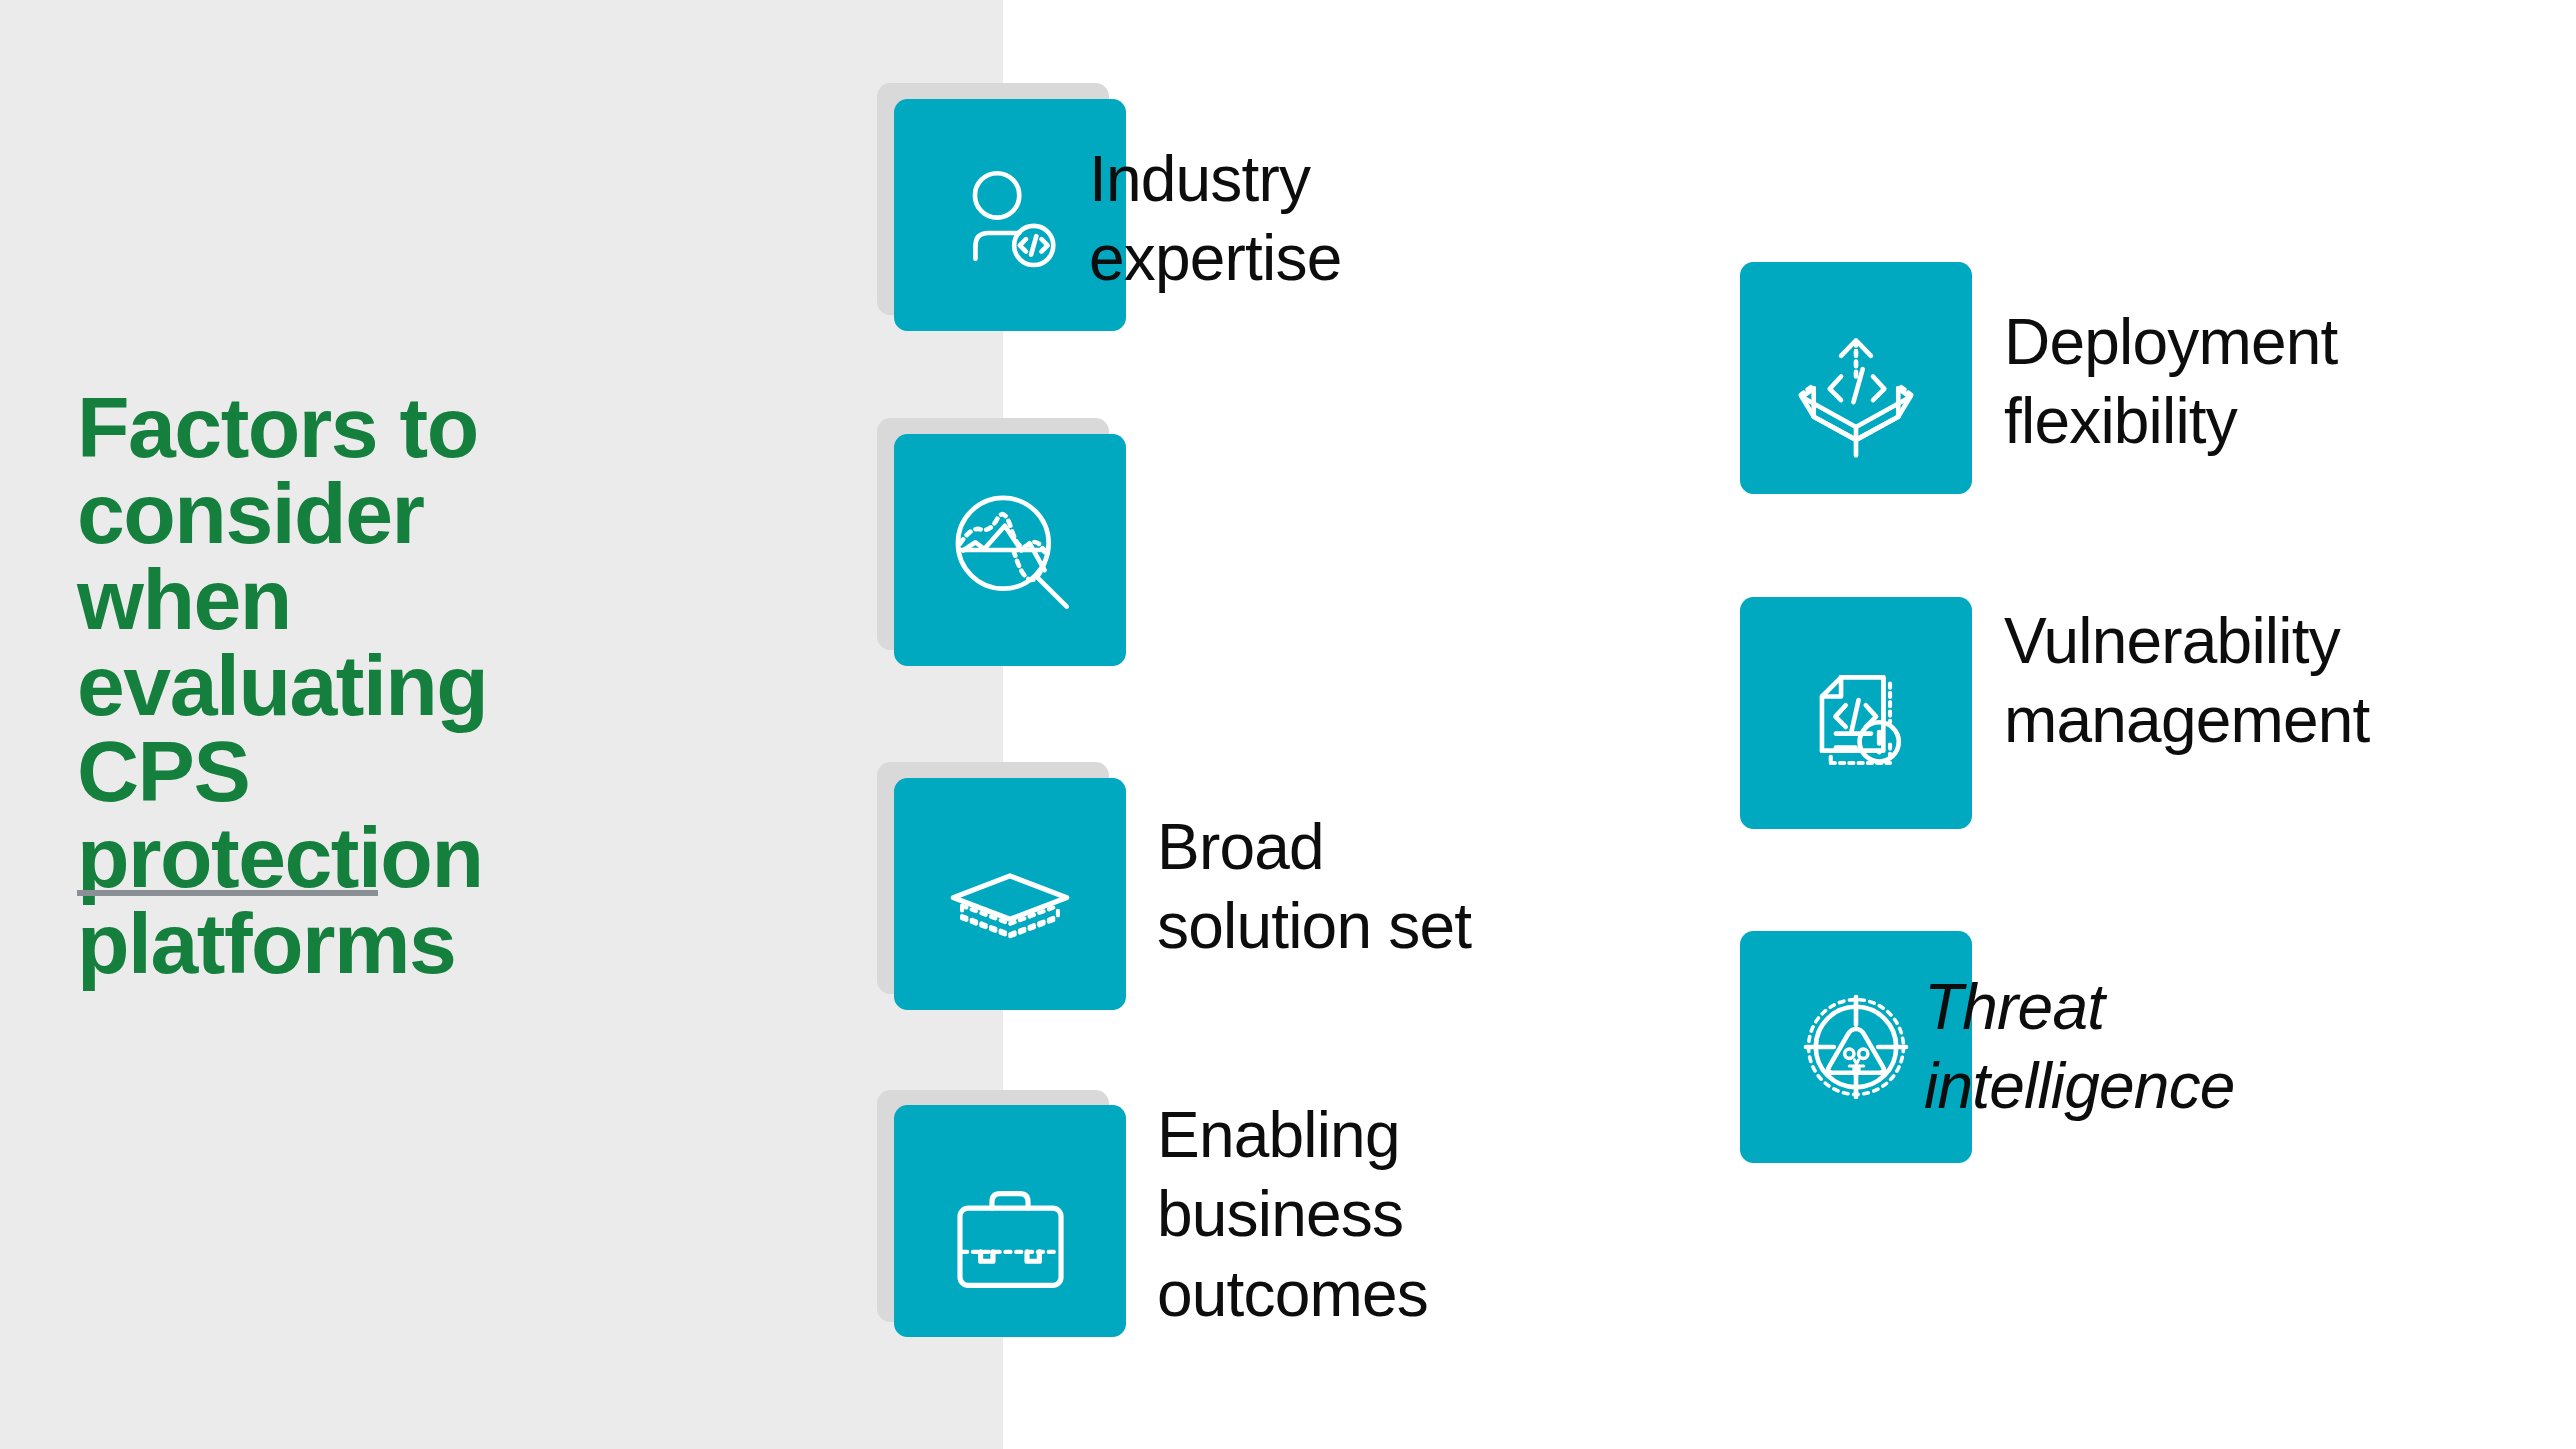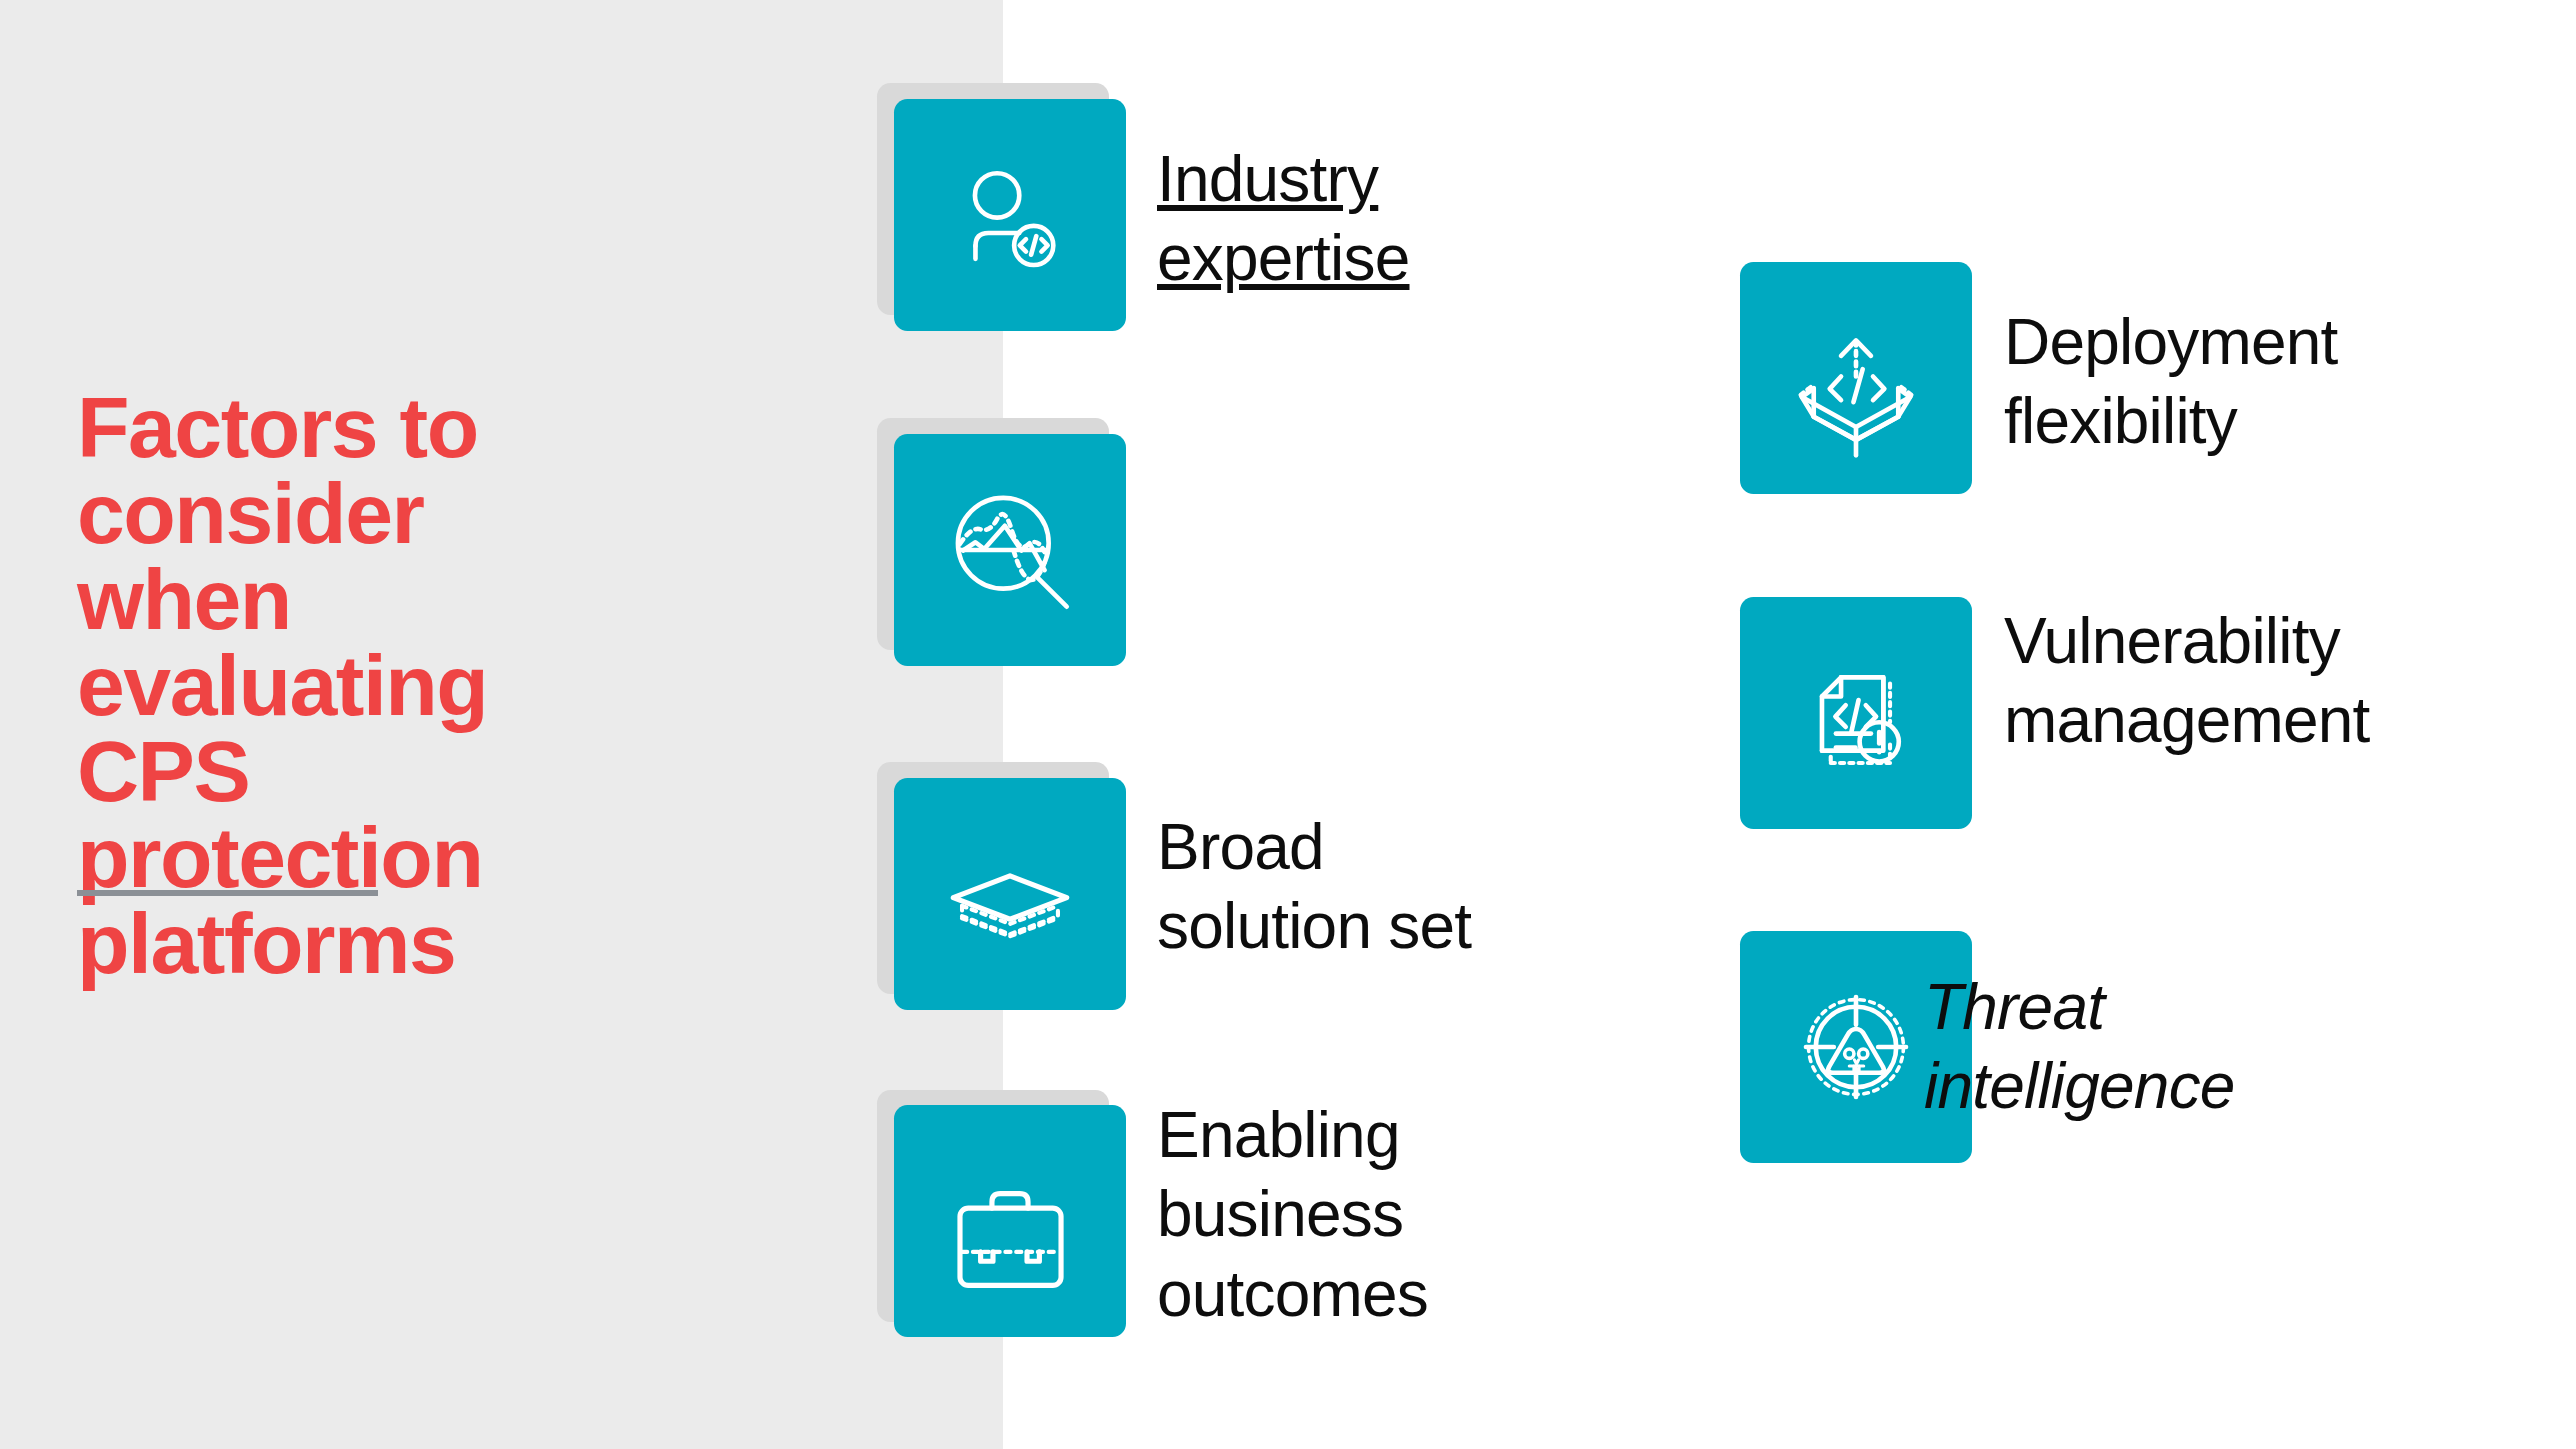--- a/index.html
+++ b/index.html
@@ -19,21 +19,21 @@
   }
 
   
   .title-block{
     position:absolute;left:77px;top:384px;width:577px;
   }
   .title-text{
     font-size:86px;
     line-height:1.0;
     font-weight:bold;
-    color:#ef4444;
+    color:#15803d;
     letter-spacing:-1.5px;
     white-space:pre-line;
     margin:0;
   }
   .title-rule{
     position:absolute;left:77px;top:890px;width:301px;height:5.7px;
     background:#8b9096;
   }
 
   
@@ -57,21 +57,21 @@
     font-size:64px;
     line-height:1.24;
     color:#0d0d0d;
     letter-spacing:-0.8px;
     white-space:pre-line;
   }
 
   
   #t0s{left:877px;top:83px;}
   #t0{left:894px;top:99px;}
-  #l0{left:1157px;top:140px;text-decoration:underline;}
+  #l0{left:1089px;top:140px;}
 
   #t1s{left:877px;top:418px;}
   #t1b{left:894px;top:434px;}
   #l1{left:1157px;top:474px;}
 
   #t2s{left:877px;top:762px;}
   #t2{left:894px;top:778px;}
   #l2{left:1157px;top:808px;}
 
   #t3s{left:877px;top:1090px;}

